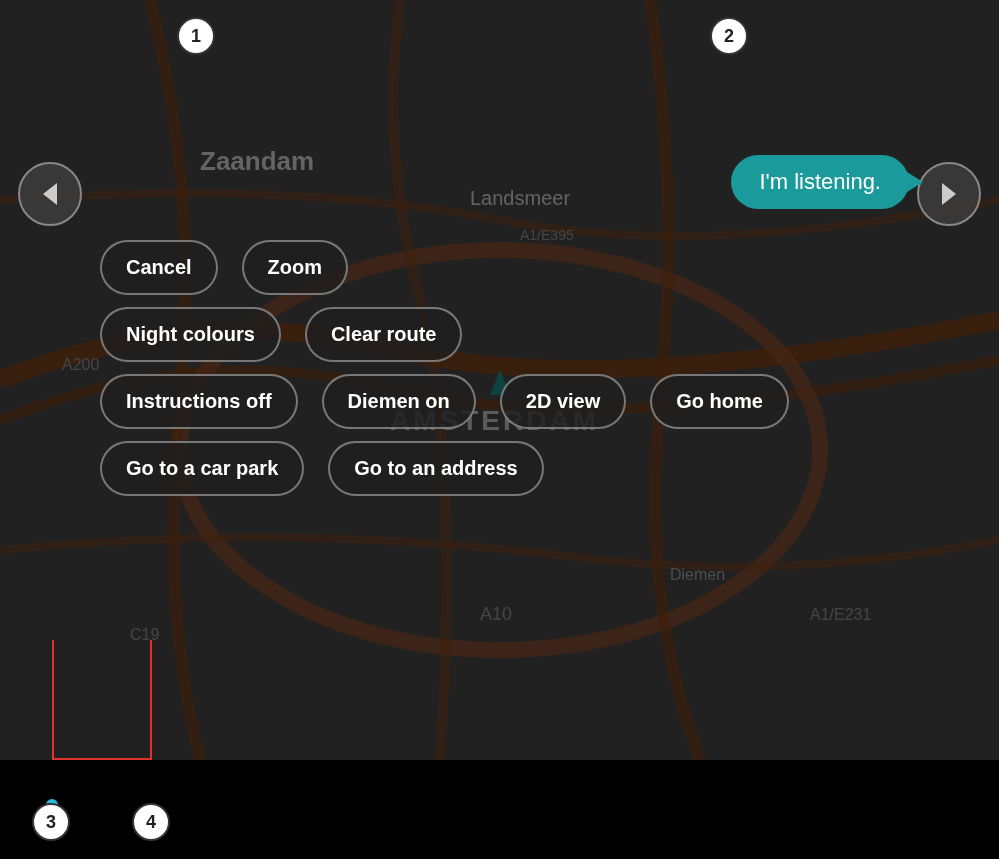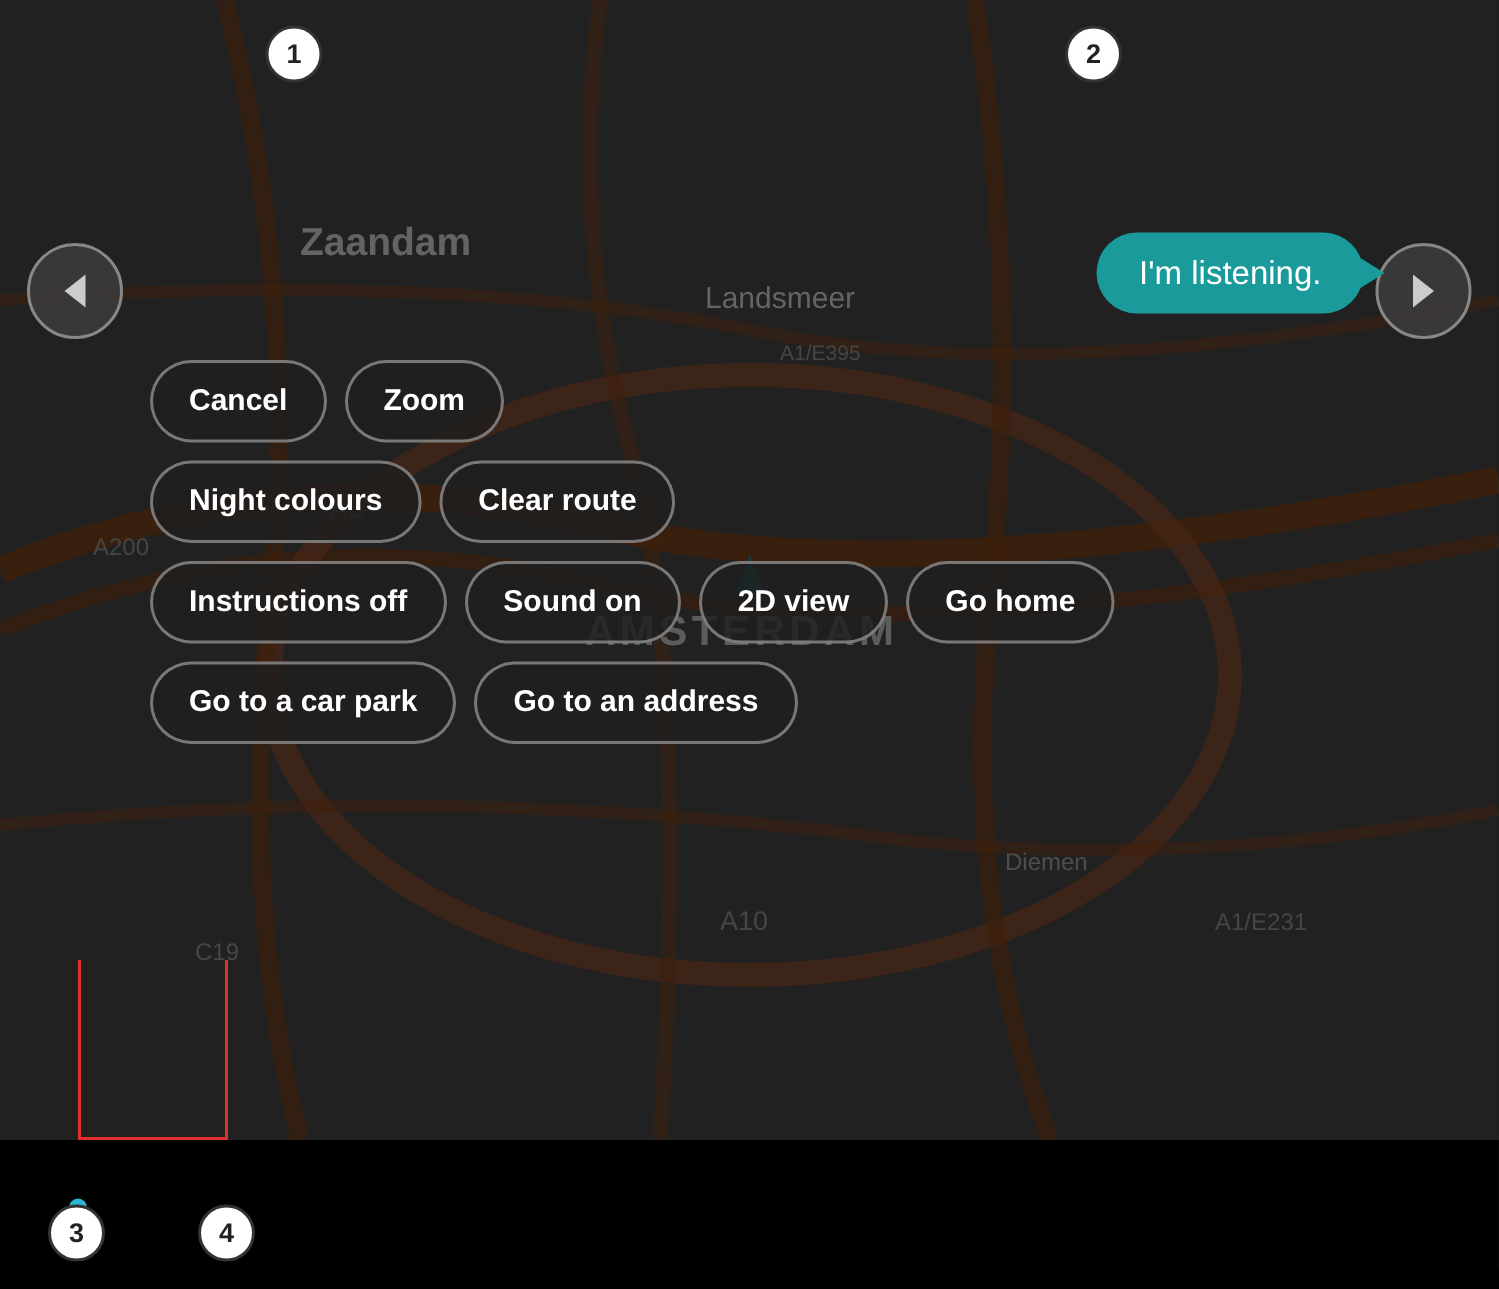--- a/index.html
+++ b/index.html
@@ -111,21 +111,21 @@
       right: 20px;
       z-index: 10;
       display: flex;
       flex-direction: column;
       gap: 12px;
     }
 
     .cmd-row {
       display: flex;
       flex-direction: row;
-      gap: 12px;
+      gap: 24px;
       align-items: center;
     }
 
     .cmd-btn {
       background: rgba(30,30,30,0.82);
       border: 2px solid rgba(180,180,180,0.6);
       border-radius: 30px;
       color: #fff;
       font-size: 20px;
       font-weight: 600;
@@ -271,21 +271,21 @@
     <button class="cmd-btn">Zoom</button>
   </div>
 
   <div class="cmd-row">
     <button class="cmd-btn">Night colours</button>
     <button class="cmd-btn">Clear route</button>
   </div>
 
   <div class="cmd-row">
     <button class="cmd-btn">Instructions off</button>
-    <button class="cmd-btn">Sound on</button>
+    <button class="cmd-btn">Diemen on</button>
     <button class="cmd-btn">2D view</button>
     <button class="cmd-btn">Go home</button>
   </div>
 
   <div class="cmd-row">
     <button class="cmd-btn">Go to a car park</button>
     <button class="cmd-btn">Go to an address</button>
   </div>
 </div>
 

